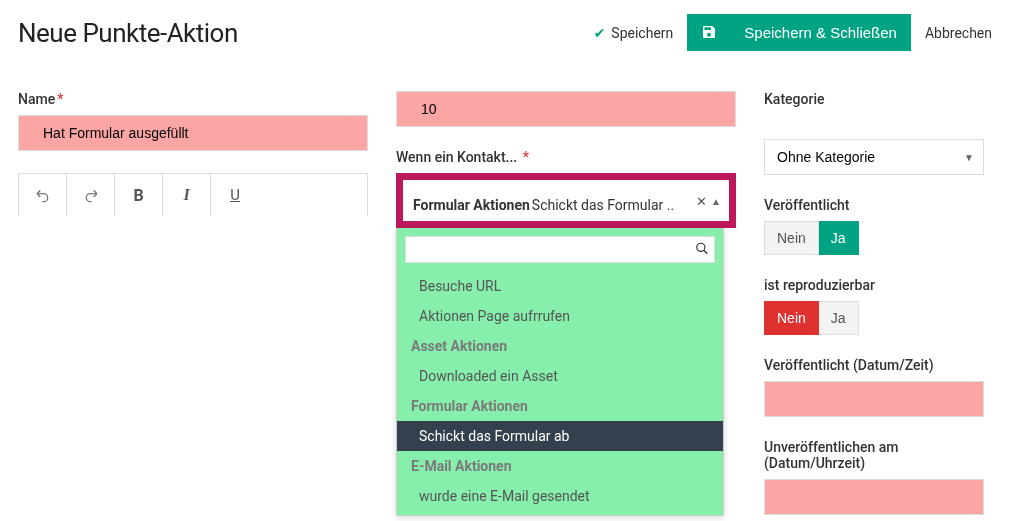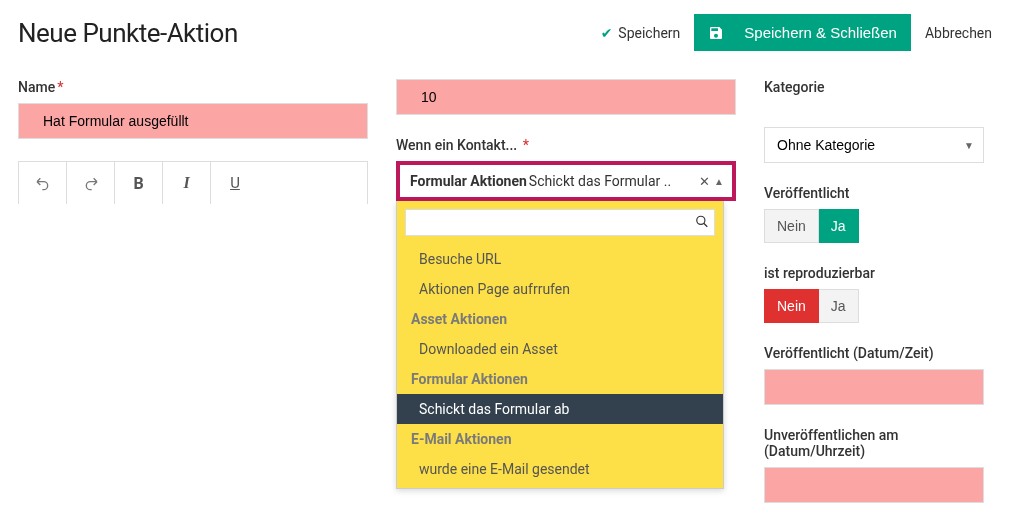--- a/index.html
+++ b/index.html
@@ -1,23 +1,23 @@
 <!DOCTYPE html>
 <html><head>
 <meta charset="utf-8">
 <style>
 * { box-sizing: border-box; margin: 0; padding: 0; }
 body { font-family: -apple-system, BlinkMacSystemFont, "Segoe UI", Roboto, Helvetica, Arial, sans-serif; background: #fff; padding: 14px 18px; width: 1010px; color: #333; font-size: 14px; }
 
-.header { display: flex; align-items: center; justify-content: space-between; margin-bottom: 28px; }
+.header { display: flex; align-items: center; justify-content: space-between; margin-bottom: 40px; }
 .page-title { font-size: 26px; font-weight: 400; color: #222; letter-spacing: -0.5px; }
 .header-actions { display: flex; align-items: center; gap: 14px; }
 .action-link { color: #333; cursor: pointer; font-size: 14px; display: inline-flex; align-items: center; gap: 6px; }
 .action-link.save .check { color: #00a381; }
-.btn-primary { background: #00a381; color: #fff; border: none; padding: 10px 14px; font-size: 15px; cursor: pointer; display: inline-flex; align-items: center; gap: 20px; }
+.btn-primary { background: #00a381; color: #fff; border: none; padding: 10px 14px; font-size: 15px; cursor: pointer; display: inline-flex; gap: 27px; }
 .btn-primary svg { width: 16px; height: 16px; fill: #fff; }
 .action-link.cancel { color: #333; }
 
 .columns { display: flex; gap: 28px; align-items: flex-start; }
 .col-left { width: 350px; }
 .col-mid { width: 340px; }
 .col-right { width: 220px; flex-shrink: 0; }
 
 .field { margin-bottom: 22px; }
 .field-label { display: block; margin-bottom: 8px; font-size: 14px; color: #333; font-weight: 500; }
@@ -28,25 +28,25 @@
 
 .rte-toolbar { border: 1px solid #ddd; border-bottom: none; display: flex; }
 .rte-btn { background: #fff; border: none; border-right: 1px solid #ddd; width: 48px; height: 42px; display: flex; align-items: center; justify-content: center; cursor: pointer; color: #555; font-family: inherit; }
 .rte-btn:last-child { border-right: none; }
 .rte-bold { font-weight: 700; font-size: 16px; }
 .rte-italic { font-style: italic; font-family: Georgia, serif; font-size: 16px; font-weight: 600; }
 .rte-underline { text-decoration: underline; font-size: 15px; }
 .rte-body { border: 1px solid #ddd; padding: 12px; min-height: 100px; color: #888; font-size: 14px; }
 
 .combo { position: relative; }
-.combo-display { border: 4px solid #be185d; padding: 8px 30px 8px 10px; background: #fff; cursor: pointer; font-size: 14px; white-space: nowrap; overflow: hidden; position: relative; }
+.combo-display { border: 7px solid #be185d; padding: 17px 30px 8px 10px; background: #fff; cursor: pointer; font-size: 14px; white-space: nowrap; overflow: hidden; position: relative; }
 .combo-display .group-name { font-weight: 700; margin-right: 2px; }
 .combo-clear { position: absolute; right: 22px; top: 50%; transform: translateY(-50%); font-size: 13px; color: #555; cursor: pointer; }
 .combo-caret { position: absolute; right: 8px; top: 50%; transform: translateY(-50%); font-size: 10px; color: #666; }
-.combo-dropdown { position: absolute; top: 100%; left: 0; right: 12px; background: #fde047; border: 1px solid #ccc; border-top: none; box-shadow: 0 2px 6px rgba(0,0,0,0.15); z-index: 10; }
+.combo-dropdown { position: absolute; top: 100%; left: 0; right: 12px; background: #86efac; border: 1px solid #ccc; border-top: none; box-shadow: 0 2px 6px rgba(0,0,0,0.15); z-index: 10; }
 .combo-search-wrap { padding: 8px; position: relative; }
 .combo-search { width: 100%; border: 1px solid #ddd; padding: 5px 28px 5px 8px; font-size: 13px; }
 .combo-search-icon { position: absolute; right: 14px; top: 50%; transform: translateY(-50%); color: #666; }
 .combo-list { max-height: 250px; overflow-y: scroll; padding-bottom: 4px; }
 .combo-item { padding: 7px 14px 7px 22px; cursor: pointer; color: #555; font-size: 14px; }
 .combo-item.selected { background: #33414e; color: #fff; }
 .combo-group-header { padding: 7px 14px; color: #7a7a7a; font-weight: 700; font-size: 14px; }
 .combo-list::-webkit-scrollbar { width: 14px; }
 .combo-list::-webkit-scrollbar-thumb { background: #b8b8b8; }
 .combo-list::-webkit-scrollbar-track { background: #efefef; }

